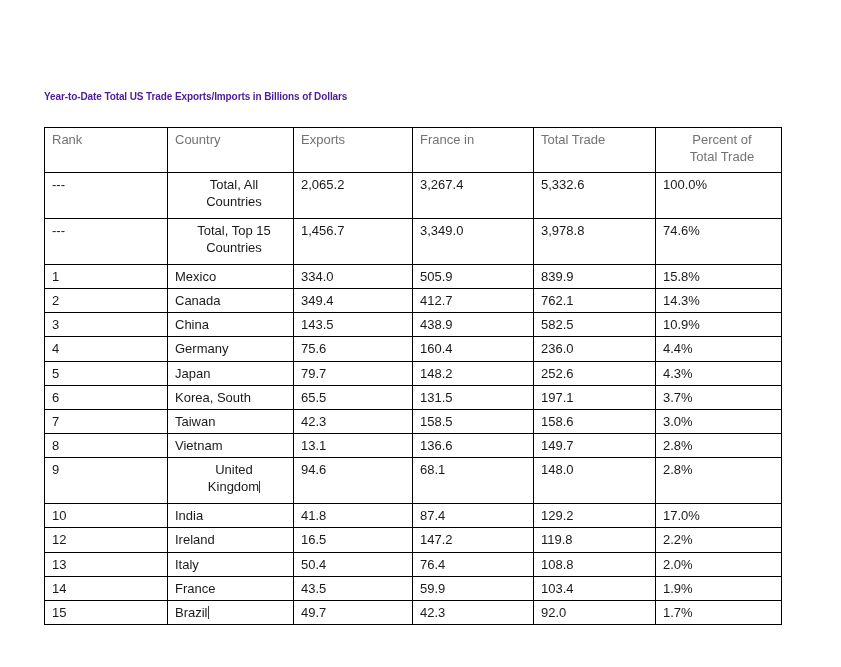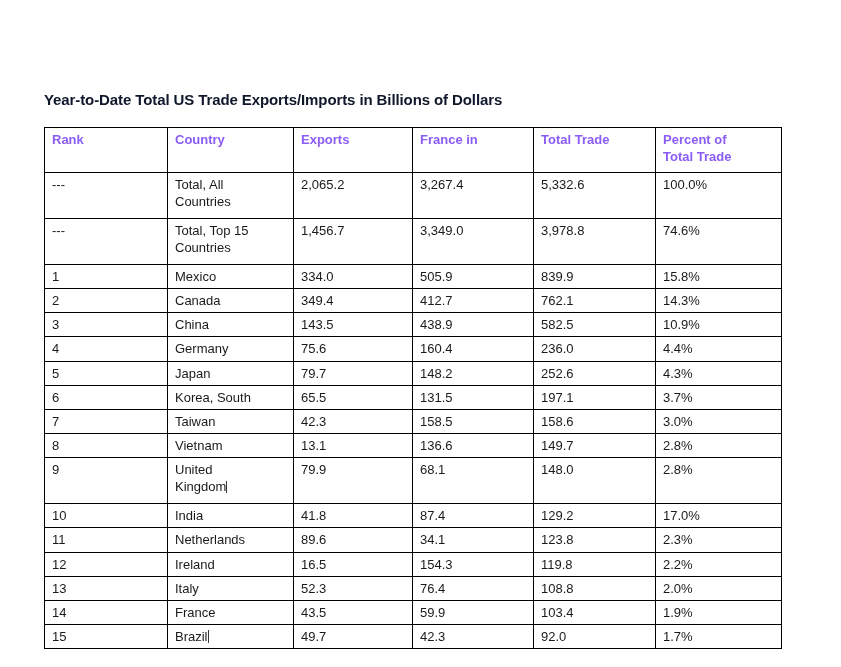--- a/index.html
+++ b/index.html
@@ -20,23 +20,23 @@
     left: 0;
     top: 0;
     width: 841px;
     height: 667px;
     background: #ffffff;
   }
   #doc-title {
     position: absolute;
     left: 44px;
     top: 91px;
-    font-size: 15px;
+    font-size: 10px;
     font-weight: bold;
-    color: #0f172a;
+    color: #4c1d95;
     letter-spacing: -0.1px;
     white-space: nowrap;
   }
   #trade-table {
     position: absolute;
     left: 44px;
     top: 127px;
     width: 737px;
     border-collapse: collapse;
     table-layout: fixed;
@@ -53,37 +53,38 @@
   #trade-table td {
     border: 1px solid #000000;
     padding: 3px 0 3px 7px;
     text-align: left;
     vertical-align: top;
     font-weight: normal;
     line-height: 1.32;
     color: #1a1a1a;
   }
   #trade-table thead th {
-    font-weight: bold;
+    font-weight: normal;
     height: 38px;
-    color: #8b5cf6;
+    color: #737373;
   }
   tr.total-row td {
     font-weight: bold;
     height: 39px;
     color: #000000;
   }
   tr.rank-row td {
     height: 17px;
   }
   tr.rank-row.tall td {
     height: 39px;
   }
   .cell-wrap {
     display: block;
+    text-align: center;
   }
   .caret {
     display: inline-block;
     width: 1px;
     height: 0.95em;
     background: #3a3a3a;
     vertical-align: -0.13em;
     margin-left: 0px;
   }
 </style>
@@ -202,53 +203,45 @@
           <td>136.6</td>
           <td>149.7</td>
           <td>2.8%</td>
         </tr>
         <tr class="rank-row tall">
           <td>9</td>
           <td>
             <span class="cell-wrap">United</span>
             <span class="cell-wrap">Kingdom<span class="caret"></span></span>
           </td>
-          <td>79.9</td>
+          <td>94.6</td>
           <td>68.1</td>
           <td>148.0</td>
           <td>2.8%</td>
         </tr>
         <tr class="rank-row">
           <td>10</td>
           <td>India</td>
           <td>41.8</td>
           <td>87.4</td>
           <td>129.2</td>
           <td>17.0%</td>
         </tr>
         <tr class="rank-row">
-          <td>11</td>
-          <td>Netherlands</td>
-          <td>89.6</td>
-          <td>34.1</td>
-          <td>123.8</td>
-          <td>2.3%</td>
-        </tr>
-        <tr class="rank-row">
           <td>12</td>
           <td>Ireland</td>
           <td>16.5</td>
-          <td>154.3</td>
+          <td>147.2</td>
           <td>119.8</td>
           <td>2.2%</td>
         </tr>
         <tr class="rank-row">
           <td>13</td>
           <td>Italy</td>
-          <td>52.3</td>
+          <td>50.4</td>
           <td>76.4</td>
           <td>108.8</td>
           <td>2.0%</td>
         </tr>
         <tr class="rank-row">
           <td>14</td>
           <td>France</td>
           <td>43.5</td>
           <td>59.9</td>
           <td>103.4</td>

